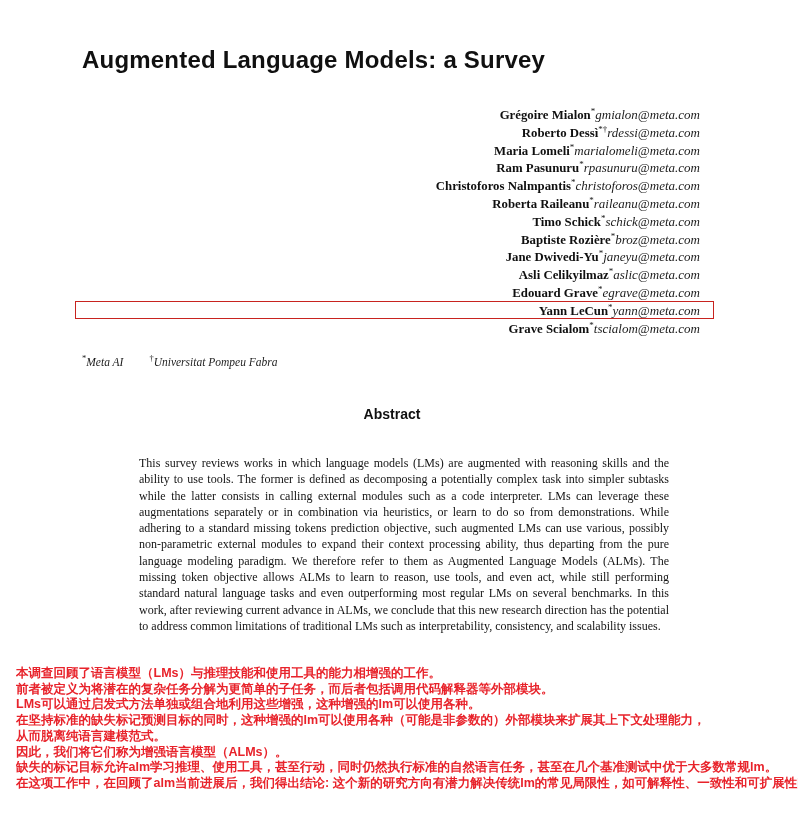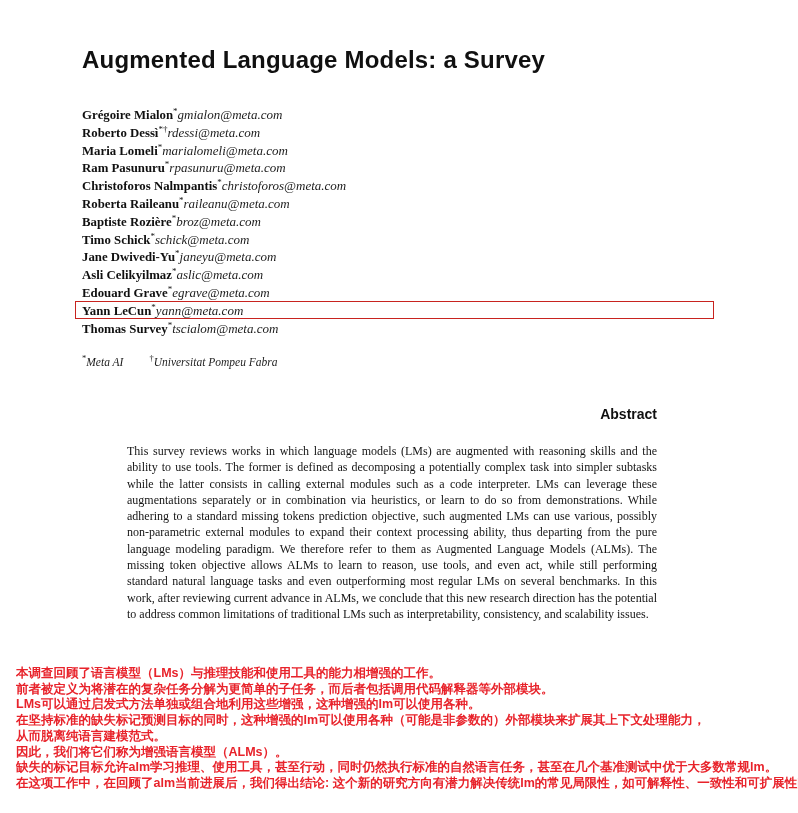--- a/index.html
+++ b/index.html
@@ -15,44 +15,44 @@
 
   .title {
     position: absolute; left: 82px; top: 46px; margin: 0;
     font-family: "Liberation Sans", sans-serif;
     font-size: 24px; font-weight: bold; color: #101010;
     letter-spacing: 0.2px; white-space: nowrap;
   }
 
   .authors { position: absolute; left: 75px; top: 105px; width: 639px; }
   .author-row {
-    display: flex; justify-content: flex-start; align-items: baseline;
+    display: flex; justify-content: flex-end; align-items: baseline;
     height: 17.8px; line-height: 17.8px;
     padding: 0 13px 0 6px;
     border: 1.5px solid transparent;
   }
   .author-name { font-weight: bold; font-size: 12.8px; color: #101010; white-space: nowrap; }
   .author-name sup { font-size: 9px; font-weight: normal; line-height: 0; }
   .author-email { font-style: italic; font-size: 13px; color: #1c1c1c; white-space: nowrap; }
 
   .affiliations {
     position: absolute; left: 82px; top: 356px;
     font-style: italic; font-size: 11.5px; color: #1c1c1c;
   }
   .affiliations sup { font-size: 8.5px; font-style: normal; line-height: 0; }
   .aff + .aff { margin-left: 26px; }
 
   .abstract-heading {
     position: absolute; left: 127px; top: 406px; width: 530px;
-    text-align: right;
+    text-align: center;
     font-family: "Liberation Sans", sans-serif;
     font-weight: bold; font-size: 14px; color: #101010;
   }
   .abstract-body {
-    position: absolute; left: 127px; top: 443px; width: 530px; margin: 0;
+    position: absolute; left: 127px; top: 443px; width: 530px; margin: 12px;
     font-size: 12px; line-height: 16.3px; text-align: justify;
     color: #141414;
   }
 
   .translation {
     position: absolute; left: 8px; top: 666px; width: 788px;
     font-family: "Liberation Sans", sans-serif;
     font-weight: bold; font-size: 12.5px; line-height: 15.7px;
   }
   .t-line { white-space: nowrap; overflow: hidden; }
@@ -89,27 +89,27 @@
     <span class="author-name"><span class="nm">Christoforos Nalmpantis</span><sup class="mk">*</sup></span>
     <span class="author-email">christoforos@meta.com</span>
   </div>
 
   <div class="author-row">
     <span class="author-name"><span class="nm">Roberta Raileanu</span><sup class="mk">*</sup></span>
     <span class="author-email">raileanu@meta.com</span>
   </div>
 
   <div class="author-row">
-    <span class="author-name"><span class="nm">Baptiste Rozière</span><sup class="mk">*</sup></span>
-    <span class="author-email">broz@meta.com</span>
+    <span class="author-name"><span class="nm">Timo Schick</span><sup class="mk">*</sup></span>
+    <span class="author-email">schick@meta.com</span>
   </div>
 
   <div class="author-row">
-    <span class="author-name"><span class="nm">Timo Schick</span><sup class="mk">*</sup></span>
-    <span class="author-email">schick@meta.com</span>
+    <span class="author-name"><span class="nm">Baptiste Rozière</span><sup class="mk">*</sup></span>
+    <span class="author-email">broz@meta.com</span>
   </div>
 
   <div class="author-row">
     <span class="author-name"><span class="nm">Jane Dwivedi-Yu</span><sup class="mk">*</sup></span>
     <span class="author-email">janeyu@meta.com</span>
   </div>
 
   <div class="author-row">
     <span class="author-name"><span class="nm">Asli Celikyilmaz</span><sup class="mk">*</sup></span>
     <span class="author-email">aslic@meta.com</span>
@@ -119,21 +119,21 @@
     <span class="author-name"><span class="nm">Edouard Grave</span><sup class="mk">*</sup></span>
     <span class="author-email">egrave@meta.com</span>
   </div>
 
   <div class="author-row" style="border-color: rgb(200, 35, 31);">
     <span class="author-name"><span class="nm">Yann LeCun</span><sup class="mk">*</sup></span>
     <span class="author-email">yann@meta.com</span>
   </div>
 
   <div class="author-row">
-    <span class="author-name"><span class="nm">Thomas Survey</span><sup class="mk">*</sup></span>
+    <span class="author-name"><span class="nm">Grave Scialom</span><sup class="mk">*</sup></span>
     <span class="author-email">tscialom@meta.com</span>
   </div>
 </div>
 
   <div class="affiliations">
     <span class="aff"><sup>*</sup><span>Meta AI</span></span><span class="aff"><sup>†</sup><span>Universitat Pompeu Fabra</span></span>
   </div>
 
   <div class="abstract-heading">Abstract</div>
 

